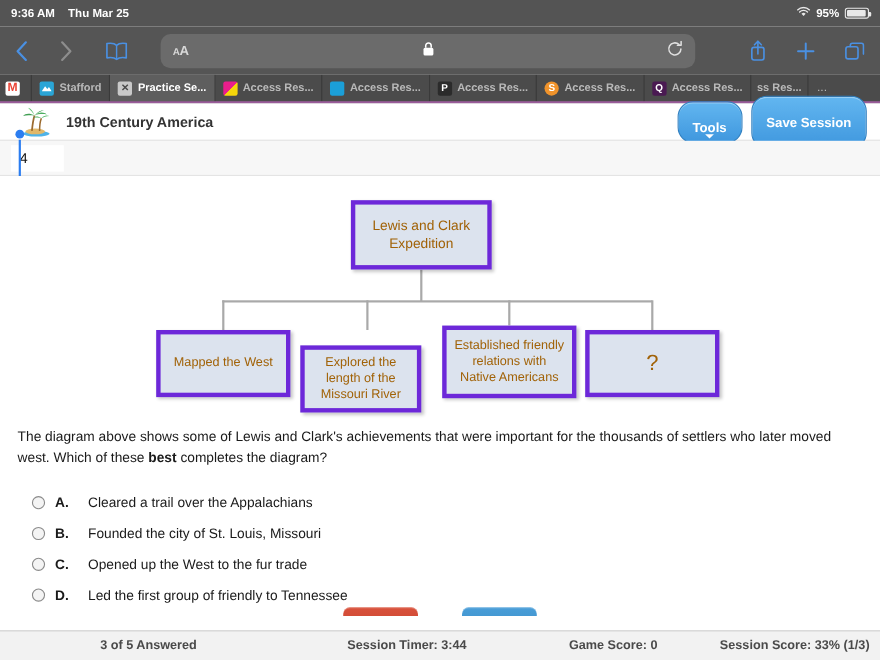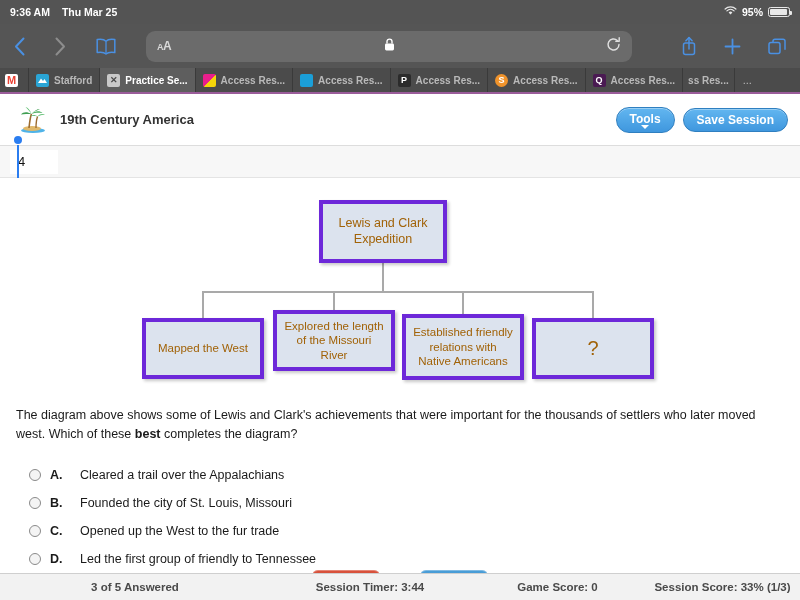--- a/index.html
+++ b/index.html
@@ -79,29 +79,29 @@
   .fav-close { background: #c9c9c9; color: #4a4a4a; }
   .fav-pink { background: linear-gradient(135deg,#e91e8c 0 50%, #f5d60a 50% 100%); }
   .fav-teal { background: #1b9fd8; }
   .fav-dark { background: #2b2b2b; color: #fff; }
   .fav-orange { background: #f0932b; border-radius: 50%; }
   .fav-purple { background: #4a1a52; }
   .tab-ellipsis { color: #b9b9b9; font-size: 11px; padding: 0 8px; display: flex; align-items: center; }
 
   
   .si-header {
-    height: 52px; background: #ffffff; display: flex; align-items: center;
+    height: 34px; background: #ffffff; display: flex; align-items: center;
     padding: 0 12px; border-bottom: 1px solid #dddddd;
   }
   .si-logo { width: 42px; display: flex; align-items: center; justify-content: center; }
   .si-title { font-size: 13px; font-weight: bold; color: #333333; margin-left: 6px; }
   .si-actions { margin-left: auto; display: flex; align-items: center; gap: 8px; }
   .pill {
     background: linear-gradient(#62b6f0, #3f97de); color: #ffffff;
-    border: 1px solid #2f7fc0; border-radius: 14px; padding: 4px 13px;
+    border: 1px solid #2f7fc0; border-radius: 14px; padding: 16px 13px;
     font-size: 12px; font-weight: bold; display: flex; align-items: center; gap: 4px;
     box-shadow: inset 0 1px 0 rgba(255,255,255,.35);
   }
   .caret-down {
     width: 0; height: 0; border-left: 4px solid transparent;
     border-right: 4px solid transparent; border-top: 4px solid #ffffff;
     position: absolute; bottom: 3px; left: 50%; transform: translateX(-50%);
   }
   .pill.tools { position: relative; padding-bottom: 6px; }
 
@@ -133,21 +133,21 @@
   
   .diagram { position: relative; height: 192px; margin-top: 18px; }
   .dbox {
     position: absolute; background: #dce3ee; border: 4px solid #6d28d9;
     box-shadow: 2px 2px 3px rgba(0,0,0,0.22);
     display: flex; align-items: center; justify-content: center; text-align: center;
     font-size: 11.5px; font-weight: normal; color: #a16207; line-height: 1.25; padding: 4px 6px;
   }
   #box-root { left: 303px; top: 4px; width: 128px; height: 63px; font-size: 12.5px; }
   #box-c1 { left: 126px; top: 122px; width: 122px; height: 61px; }
-  #box-c2 { left: 257px; top: 114px; width: 122px; height: 61px; }
+  #box-c2 { left: 257px; top: 136px; width: 110px; height: 61px; }
   #box-c3 { left: 386px; top: 118px; width: 122px; height: 66px; }
   #box-c4 { left: 516px; top: 122px; width: 122px; height: 61px; font-size: 20px; }
   .connector { position: absolute; background: #a9a9a9; }
   #stem { left: 366px; top: 67px; width: 1.5px; height: 29px; }
   #hbar { left: 186px; top: 95px; width: 391px; height: 1.5px; }
   #drop1 { left: 186px; top: 95px; width: 1.5px; height: 27px; }
   #drop2 { left: 317px; top: 95px; width: 1.5px; height: 27px; }
   #drop3 { left: 446px; top: 95px; width: 1.5px; height: 23px; }
   #drop4 { left: 576px; top: 95px; width: 1.5px; height: 27px; }
 

